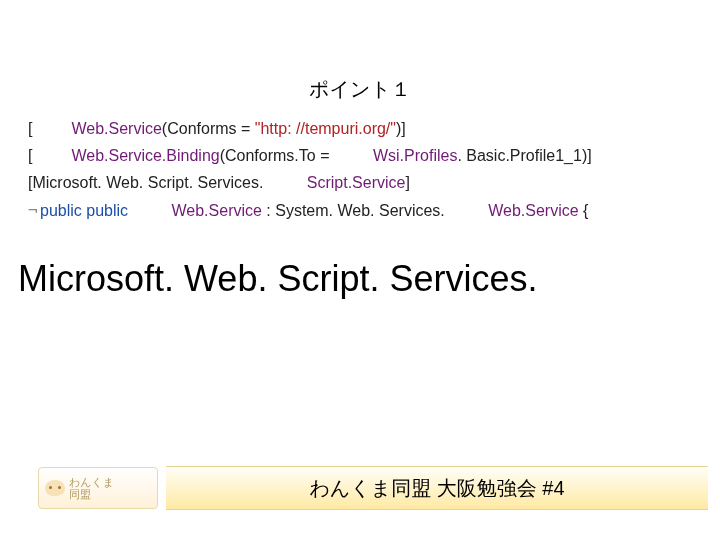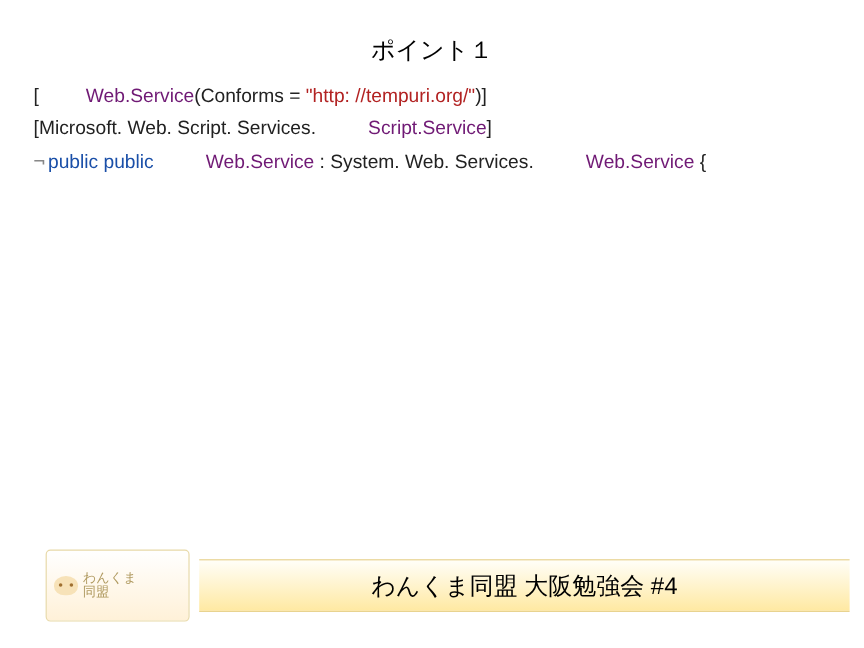--- a/index.html
+++ b/index.html
@@ -10,20 +10,21 @@
     font-family: "Meiryo", "MS Gothic", sans-serif;
     background: #ffffff;
     position: relative;
     overflow: hidden;
   }
   .title {
     text-align: center;
     font-size: 20px;
     padding-top: 28px;
     color: #000;
+    margin-top: 48px;
   }
   .code-block {
     margin: 12px 28px 0 28px;
     font-family: "Segoe UI", "Meiryo", sans-serif;
     font-size: 16px;
     line-height: 1.7;
     color: #222;
   }
   .code-line { white-space: pre; }
   .str { color: #b22222; }
@@ -47,21 +48,21 @@
     position: absolute;
     left: 0;
     bottom: 28px;
     width: 100%;
     height: 48px;
     display: flex;
     align-items: center;
   }
   .logo {
     width: 120px;
-    height: 60px;
+    height: 42px;
     margin-left: 38px;
     background: linear-gradient(#fff, #fff1d8);
     border: 1px solid #e8d9a8;
     border-radius: 4px;
     display: flex;
     align-items: center;
     font-size: 11px;
     color: #b09a60;
     padding-left: 6px;
     box-sizing: border-box;
@@ -99,25 +100,27 @@
     color: #000;
   }
 </style>
 </head>
 <body>
 
 <div class="title">ポイント１</div>
 
 <div class="code-block">
   <div class="code-line"><span>[</span><span class="cls">Web.Service</span><span>(Conforms = </span><span class="str">"http: //tempuri.org/"</span><span>)]</span></div>
+  <div class="code-line"><span>[</span><span class="cls">Web.Service.Binding</span><span>(Conforms.To = </span><span class="cls">Wsi.Profiles</span><span>. Basic.Profile1_1)]</span></div>
   <div class="code-line"><span>[Microsoft. Web. Script. Services. </span><span class="cls">Script.Service</span><span>]</span></div>
   <div class="code-line"><span class="bracket-mark">¬</span><span class="kw">public public </span><span class="cls">Web.Service</span><span> : System. Web. Services. </span><span class="cls">Web.Service</span><span> {</span></div>
 </div>
 
 <div class="headline">
+  <div>Microsoft. Web. Script. Services.</div>
 </div>
 
 <div class="footer">
   <div class="logo">
     <div class="logo-face"></div>
     <div class="logo-text">
       <div>わんくま</div>
       <div>同盟</div>
     </div>
   </div>

